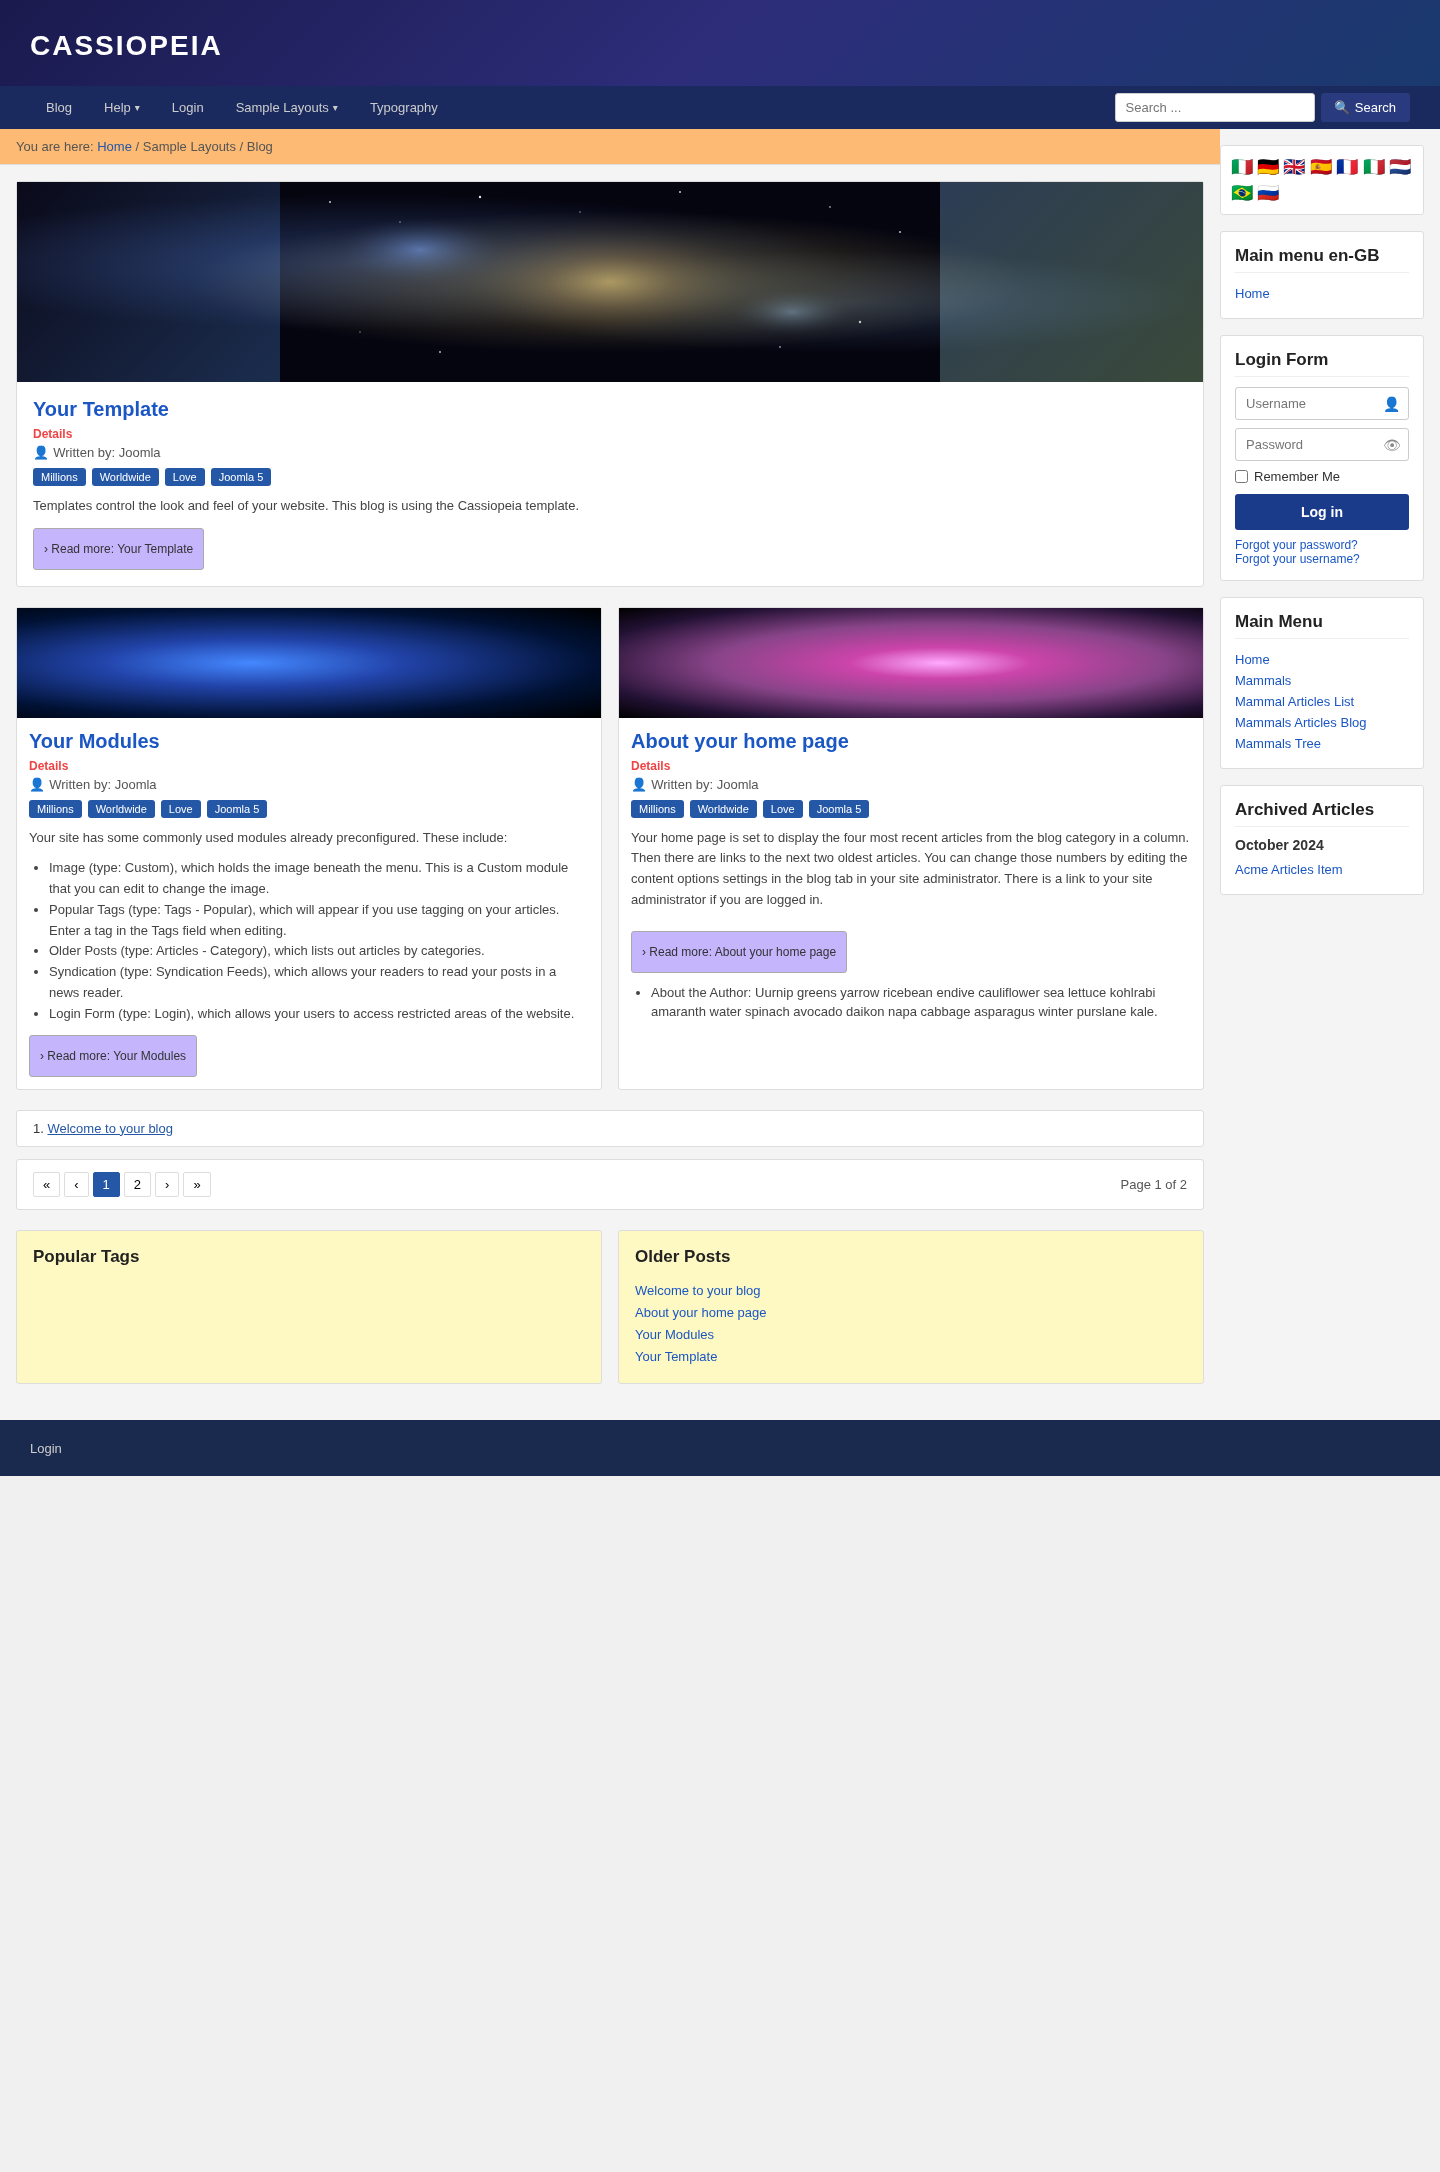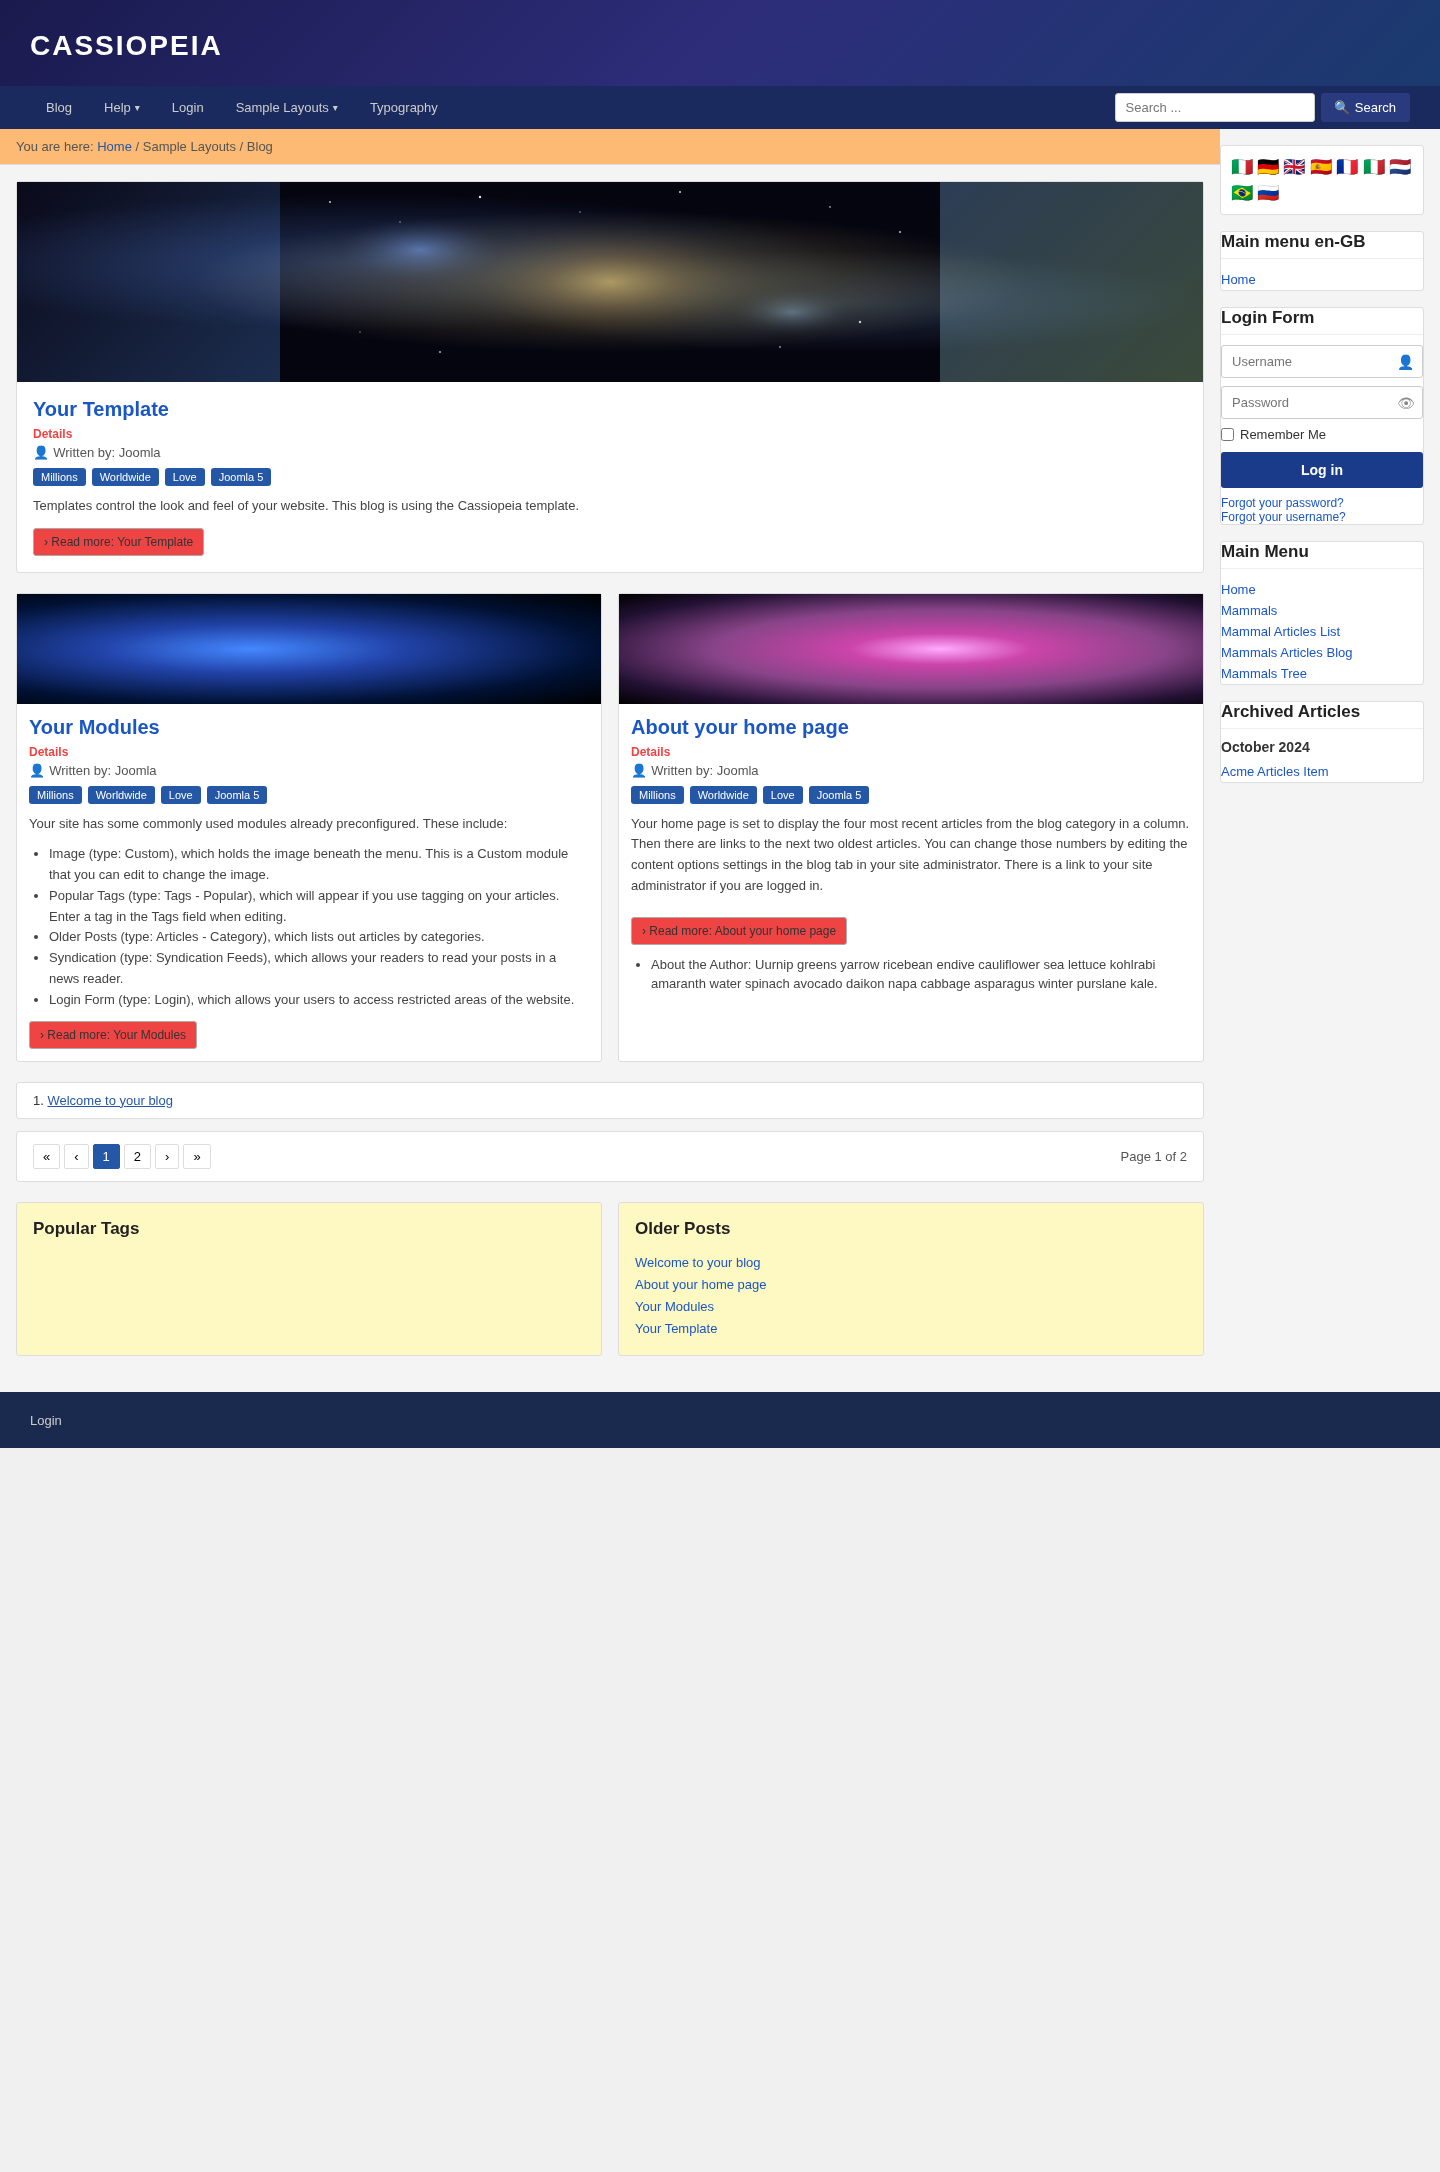--- a/index.html
+++ b/index.html
@@ -118,22 +118,22 @@
       color: #fff;
       padding: 3px 8px;
       border-radius: 3px;
       font-size: 11px;
       cursor: pointer;
     }
 
     .article-excerpt { font-size: 13px; color: #444; margin-bottom: 12px; line-height: 1.5; }
     .read-more-btn {
       border: 1px solid #aaa;
-      background: #ef4444;
-      padding: 6px 10px;
+      background: #c4b5fd;
+      padding: 13px 10px;
       font-size: 12px;
       cursor: pointer;
       border-radius: 3px;
       color: #333;
     }
 
     
     .two-col-articles {
       display: grid;
       grid-template-columns: 1fr 1fr;
@@ -218,21 +218,21 @@
     .older-posts-list li a { color: #1a56c4; text-decoration: none; font-size: 13px; }
 
     
     .sidebar {
       width: 220px;
       flex-shrink: 0;
     }
     .sidebar-flags { display: flex; flex-wrap: wrap; gap: 4px; margin-bottom: 16px; background: #fff; border: 1px solid #ddd; padding: 10px; border-radius: 3px; }
     .flag { font-size: 18px; cursor: pointer; }
 
-    .sidebar-section { background: #fff; border: 1px solid #ddd; border-radius: 3px; margin-bottom: 16px; }
+    .sidebar-section { background: #fff; border: 1px solid #ddd; padding: 14px; border-radius: 3px; margin-bottom: 16px; }
     .sidebar-section-title { font-size: 17px; font-weight: bold; color: #222; margin-bottom: 10px; border-bottom: 1px solid #eee; padding-bottom: 6px; }
 
     .sidebar-menu-link { display: block; color: #1a56c4; text-decoration: none; font-size: 13px; padding: 3px 0; }
 
     
     .login-input-group { margin-bottom: 8px; position: relative; }
     .login-input {
       width: 100%;
       padding: 8px 30px 8px 10px;
       border: 1px solid #ccc;

